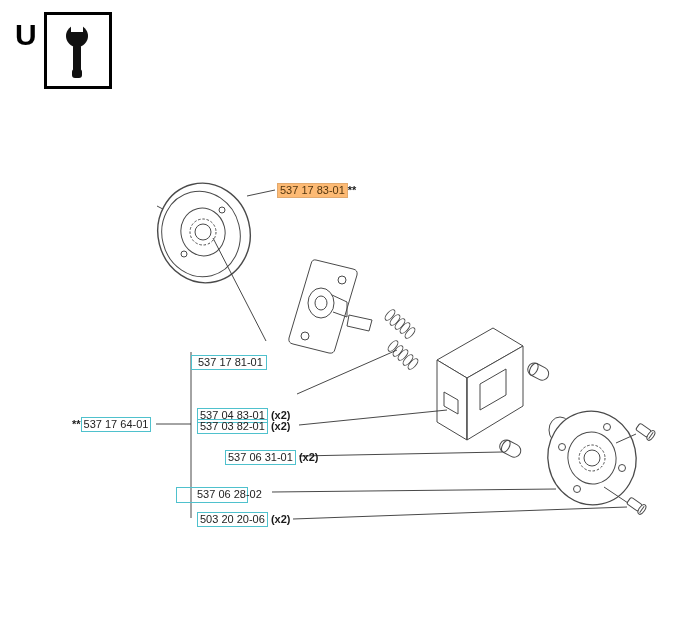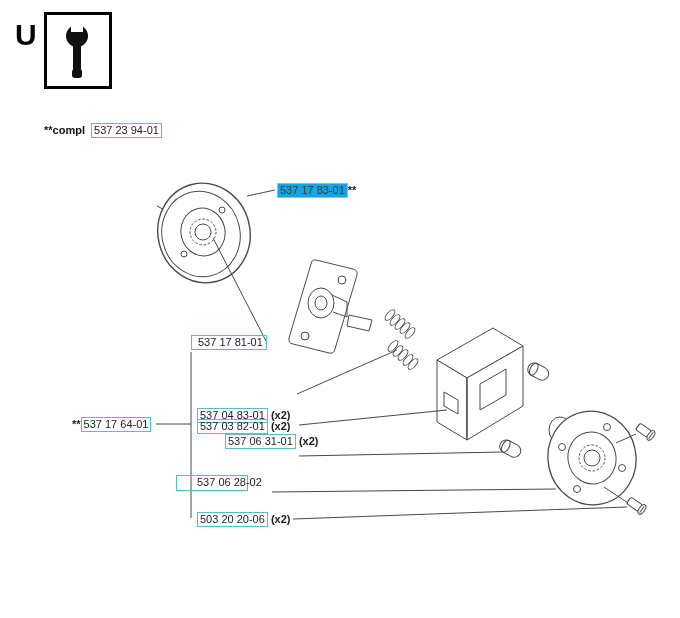--- a/index.html
+++ b/index.html
@@ -30,21 +30,21 @@
   }
   .bold{font-weight:bold;}
   .num{
     display:inline-block;
     border:1px solid #4fc1cd;
     padding:0 2px;
     line-height:13px;
     color:#222;
   }
   .num.orange{
-    background:#0ea5e9;
+    background:#fdba74;
     border:1px solid #e2a96e;
     color:#53360f;
   }
   .num.padded{padding-left:6px;padding-right:3px;}
   .offset-box{
     position:absolute;left:0;top:-1px;
     width:70px;height:14px;
     border:1px solid #4fc1cd;
   }
   .offset-text{position:relative;margin-left:21px;color:#222;}
@@ -58,24 +58,20 @@
   <div class="section-letter">U</div>
   <div class="tool-box">
     <svg width="50" height="62" viewBox="0 0 50 62">
       <circle cx="24" cy="16" r="11" fill="#111"></circle>
       <rect x="18" y="0" width="12" height="12" fill="#fff"></rect>
       <rect x="20" y="24" width="8" height="28" rx="3" fill="#111"></rect>
       <rect x="19" y="49" width="10" height="9" rx="3" fill="#111"></rect>
     </svg>
   </div>
 
-  <div class="compl-row">
-    <span class="bold">**compl</span>
-    <span class="num" style="margin-left:3px;">537 23 94-01</span>
-  </div>
 
   <svg class="diagram-svg" width="680" height="618" viewBox="0 0 680 618">
     <g stroke="#4a4a4a" fill="none" stroke-width="1">
 
       <g>
         <line x1="157" y1="206" x2="184" y2="220"></line>
         <ellipse cx="204" cy="233" rx="46" ry="50" transform="rotate(-14 204 233)" stroke-width="1.4" fill="#fff"></ellipse>
         <ellipse cx="201" cy="234" rx="39" ry="43" transform="rotate(-14 201 234)"></ellipse>
         <ellipse cx="203" cy="232" rx="22" ry="24" transform="rotate(-14 203 232)"></ellipse>
         <circle cx="203" cy="232" r="13" stroke-dasharray="2.5 1.8"></circle>
@@ -163,41 +159,41 @@
       <line x1="272" y1="492" x2="556" y2="489"></line>
       <line x1="293" y1="519" x2="627" y2="507"></line>
       <line x1="191" y1="352" x2="191" y2="518"></line>
     </g>
   </svg>
 
   <div class="label" style="left:277px;top:183px;">
     <span class="num orange">537 17 83-01</span><span class="bold">**</span>
   </div>
 
-  <div class="label" style="left:191px;top:335px;">
+  <div class="label" style="left:191px;top:355px;">
     <span class="num padded">537 17 81-01</span>
   </div>
 
   <div class="label" style="left:197px;top:408px;">
     <span class="num">537 04 83-01</span><span class="bold"> (x2)</span>
   </div>
 
   <div class="label" style="left:72px;top:417px;">
     <span class="bold">**</span><span class="num">537 17 64-01</span>
   </div>
 
   <div class="label" style="left:197px;top:419px;">
     <span class="num">537 03 82-01</span><span class="bold"> (x2)</span>
   </div>
 
-  <div class="label" style="left:197px;top:434px;padding-left:28px;">
+  <div class="label" style="left:197px;top:450px;padding-left:28px;">
     <span class="num">537 06 31-01</span><span class="bold"> (x2)</span>
   </div>
 
-  <div class="label" style="left:176px;top:476px;">
+  <div class="label" style="left:176px;top:488px;">
     <span class="offset-box"></span>
     <span class="offset-text">537 06 28-02</span>
   </div>
 
   <div class="label" style="left:197px;top:512px;border-radius:6px;">
     <span class="num">503 20 20-06</span><span class="bold"> (x2)</span>
   </div>
 
 </div>
 

